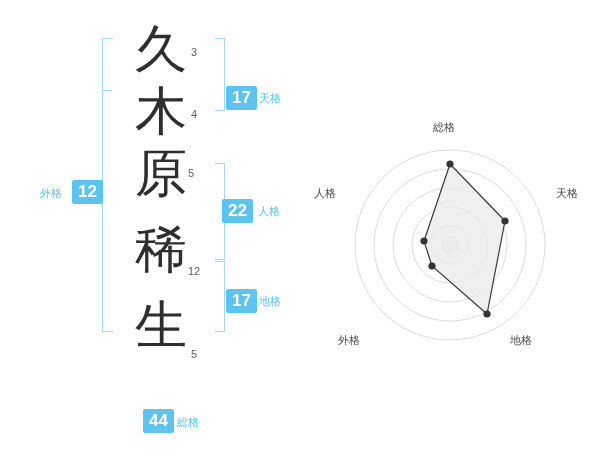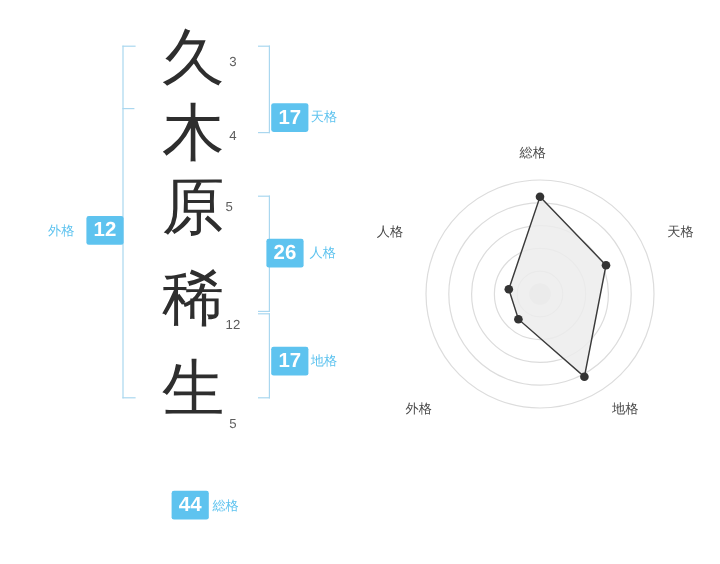--- a/index.html
+++ b/index.html
@@ -124,21 +124,21 @@
 
     <div class="brk" style="left:215px; top:38px; width:9px; height:71px; border-right-width:1px; border-top-width:1px; border-bottom-width:1px;"></div>
 
     <div class="brk" style="left:215px; top:163px; width:9px; height:95px; border-right-width:1px; border-top-width:1px; border-bottom-width:1px;"></div>
 
     <div class="brk" style="left:215px; top:261px; width:9px; height:69px; border-right-width:1px; border-top-width:1px; border-bottom-width:1px;"></div>
 
     <div class="chip" style="left:226px; top:86px;">17</div>
     <div class="chip-label" style="left:259px; top:92px;">天格</div>
 
-    <div class="chip" style="left:222px; top:199px;">26</div>
+    <div class="chip" style="left:222px; top:199px;">22</div>
     <div class="chip-label" style="left:258px; top:205px;">人格</div>
 
     <div class="chip" style="left:226px; top:289px;">17</div>
     <div class="chip-label" style="left:259px; top:295px;">地格</div>
 
     <div class="chip-label" style="left:40px; top:187px;">外格</div>
     <div class="chip" style="left:72px; top:180px;">12</div>
 
     <div class="chip" style="left:143px; top:409px;">44</div>
     <div class="chip-label" style="left:177px; top:416px;">総格</div>

